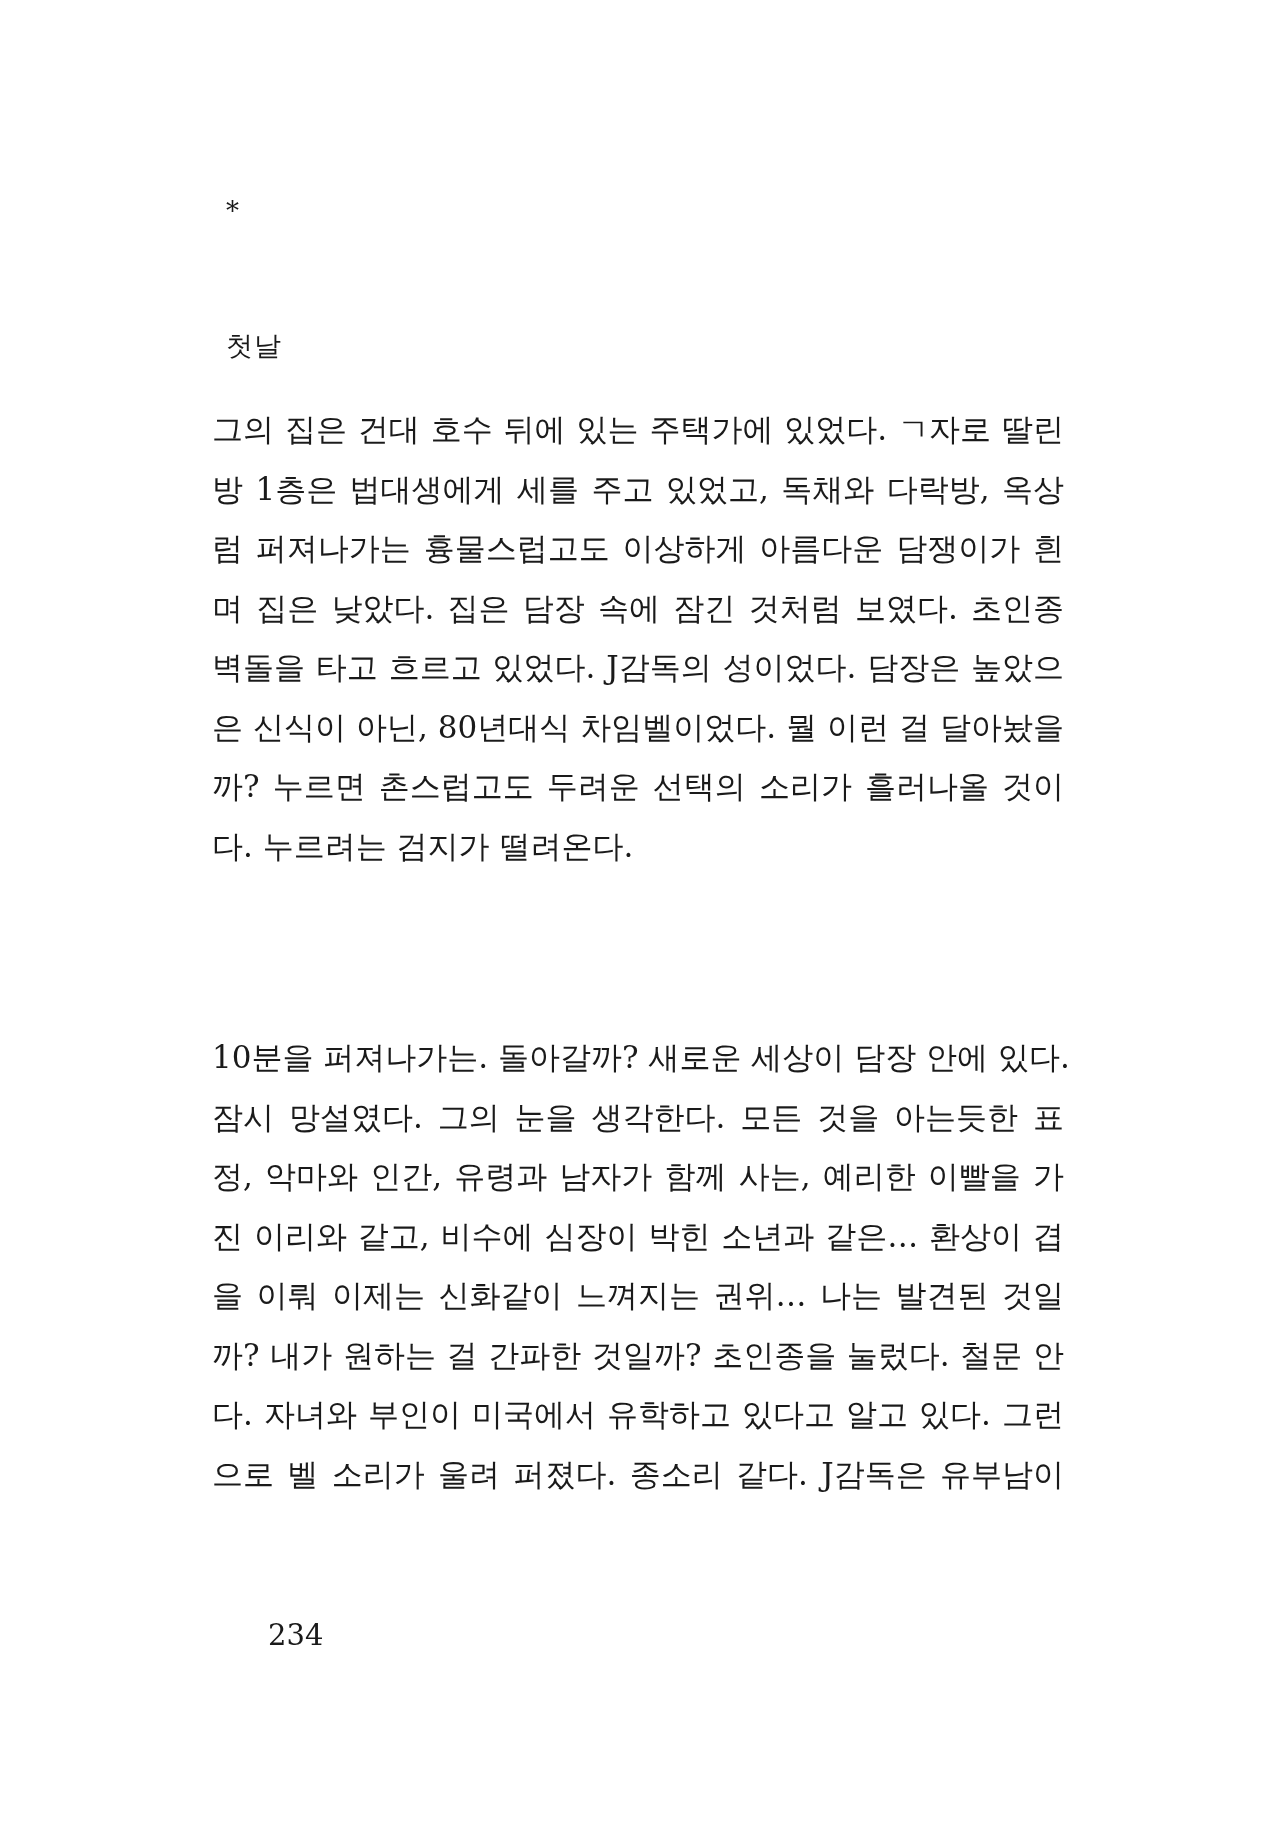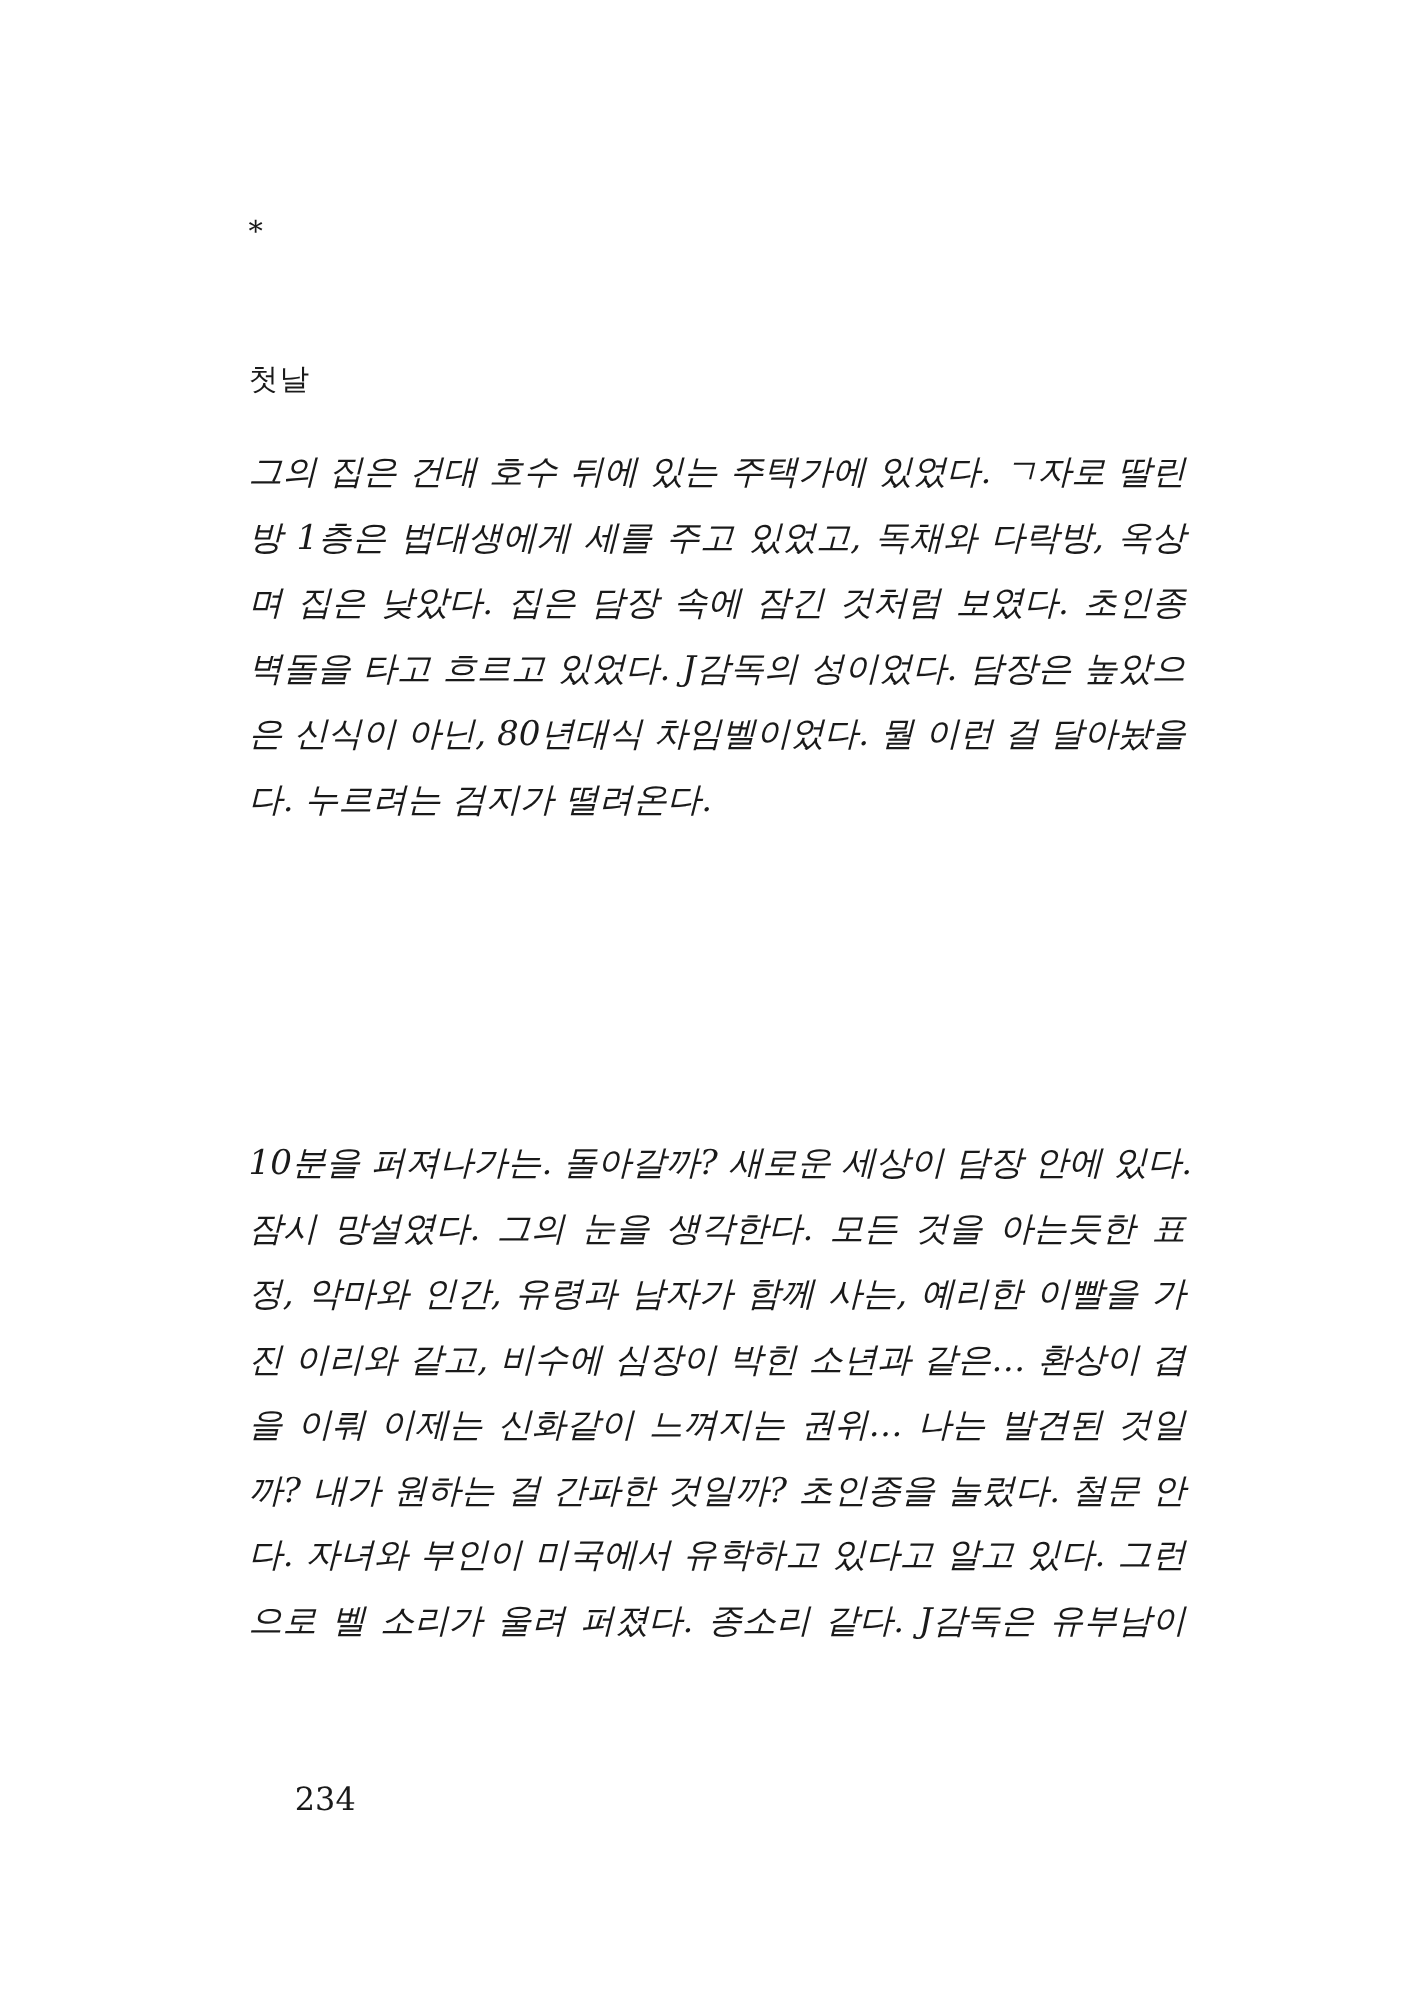--- a/index.html
+++ b/index.html
@@ -30,23 +30,22 @@
     .section-title {
       position: absolute;
       left: 226px;
       top: 326px;
       font-size: 27px;
       line-height: 40px;
       letter-spacing: 1px;
     }
     .text-block {
       position: absolute;
-      left: 226px;
+      left: 212px;
       width: 852px;
-      font-style: italic;
     }
     .line {
       display: block;
       height: 59.5px;
       line-height: 59.5px;
       font-size: 31px;
       white-space: nowrap;
       text-align: justify;
       text-align-last: justify;
       letter-spacing: 0px;
@@ -69,23 +68,25 @@
 
 <div class="page">
 
   <div class="asterisk">*</div>
 
   <div class="section-title">첫날</div>
 
   <div class="text-block para-1">
     <span class="line">그의 집은 건대 호수 뒤에 있는 주택가에 있었다. ㄱ자로 딸린</span>
     <span class="line">방 1층은 법대생에게 세를 주고 있었고, 독채와 다락방, 옥상</span>
+    <span class="line">럼 퍼져나가는 흉물스럽고도 이상하게 아름다운 담쟁이가 흰</span>
     <span class="line">며 집은 낮았다. 집은 담장 속에 잠긴 것처럼 보였다. 초인종</span>
     <span class="line">벽돌을 타고 흐르고 있었다. J감독의 성이었다. 담장은 높았으</span>
     <span class="line">은 신식이 아닌, 80년대식 차임벨이었다. 뭘 이런 걸 달아놨을</span>
+    <span class="line">까? 누르면 촌스럽고도 두려운 선택의 소리가 흘러나올 것이</span>
     <span class="line last">다. 누르려는 검지가 떨려온다.</span>
   </div>
 
   <div class="text-block para-2">
     <span class="line">10분을 퍼져나가는. 돌아갈까? 새로운 세상이 담장 안에 있다.</span>
     <span class="line">잠시 망설였다. 그의 눈을 생각한다. 모든 것을 아는듯한 표</span>
     <span class="line">정, 악마와 인간, 유령과 남자가 함께 사는, 예리한 이빨을 가</span>
     <span class="line">진 이리와 같고, 비수에 심장이 박힌 소년과 같은… 환상이 겹</span>
     <span class="line">을 이뤄 이제는 신화같이 느껴지는 권위… 나는 발견된 것일</span>
     <span class="line">까? 내가 원하는 걸 간파한 것일까? 초인종을 눌렀다. 철문 안</span>

